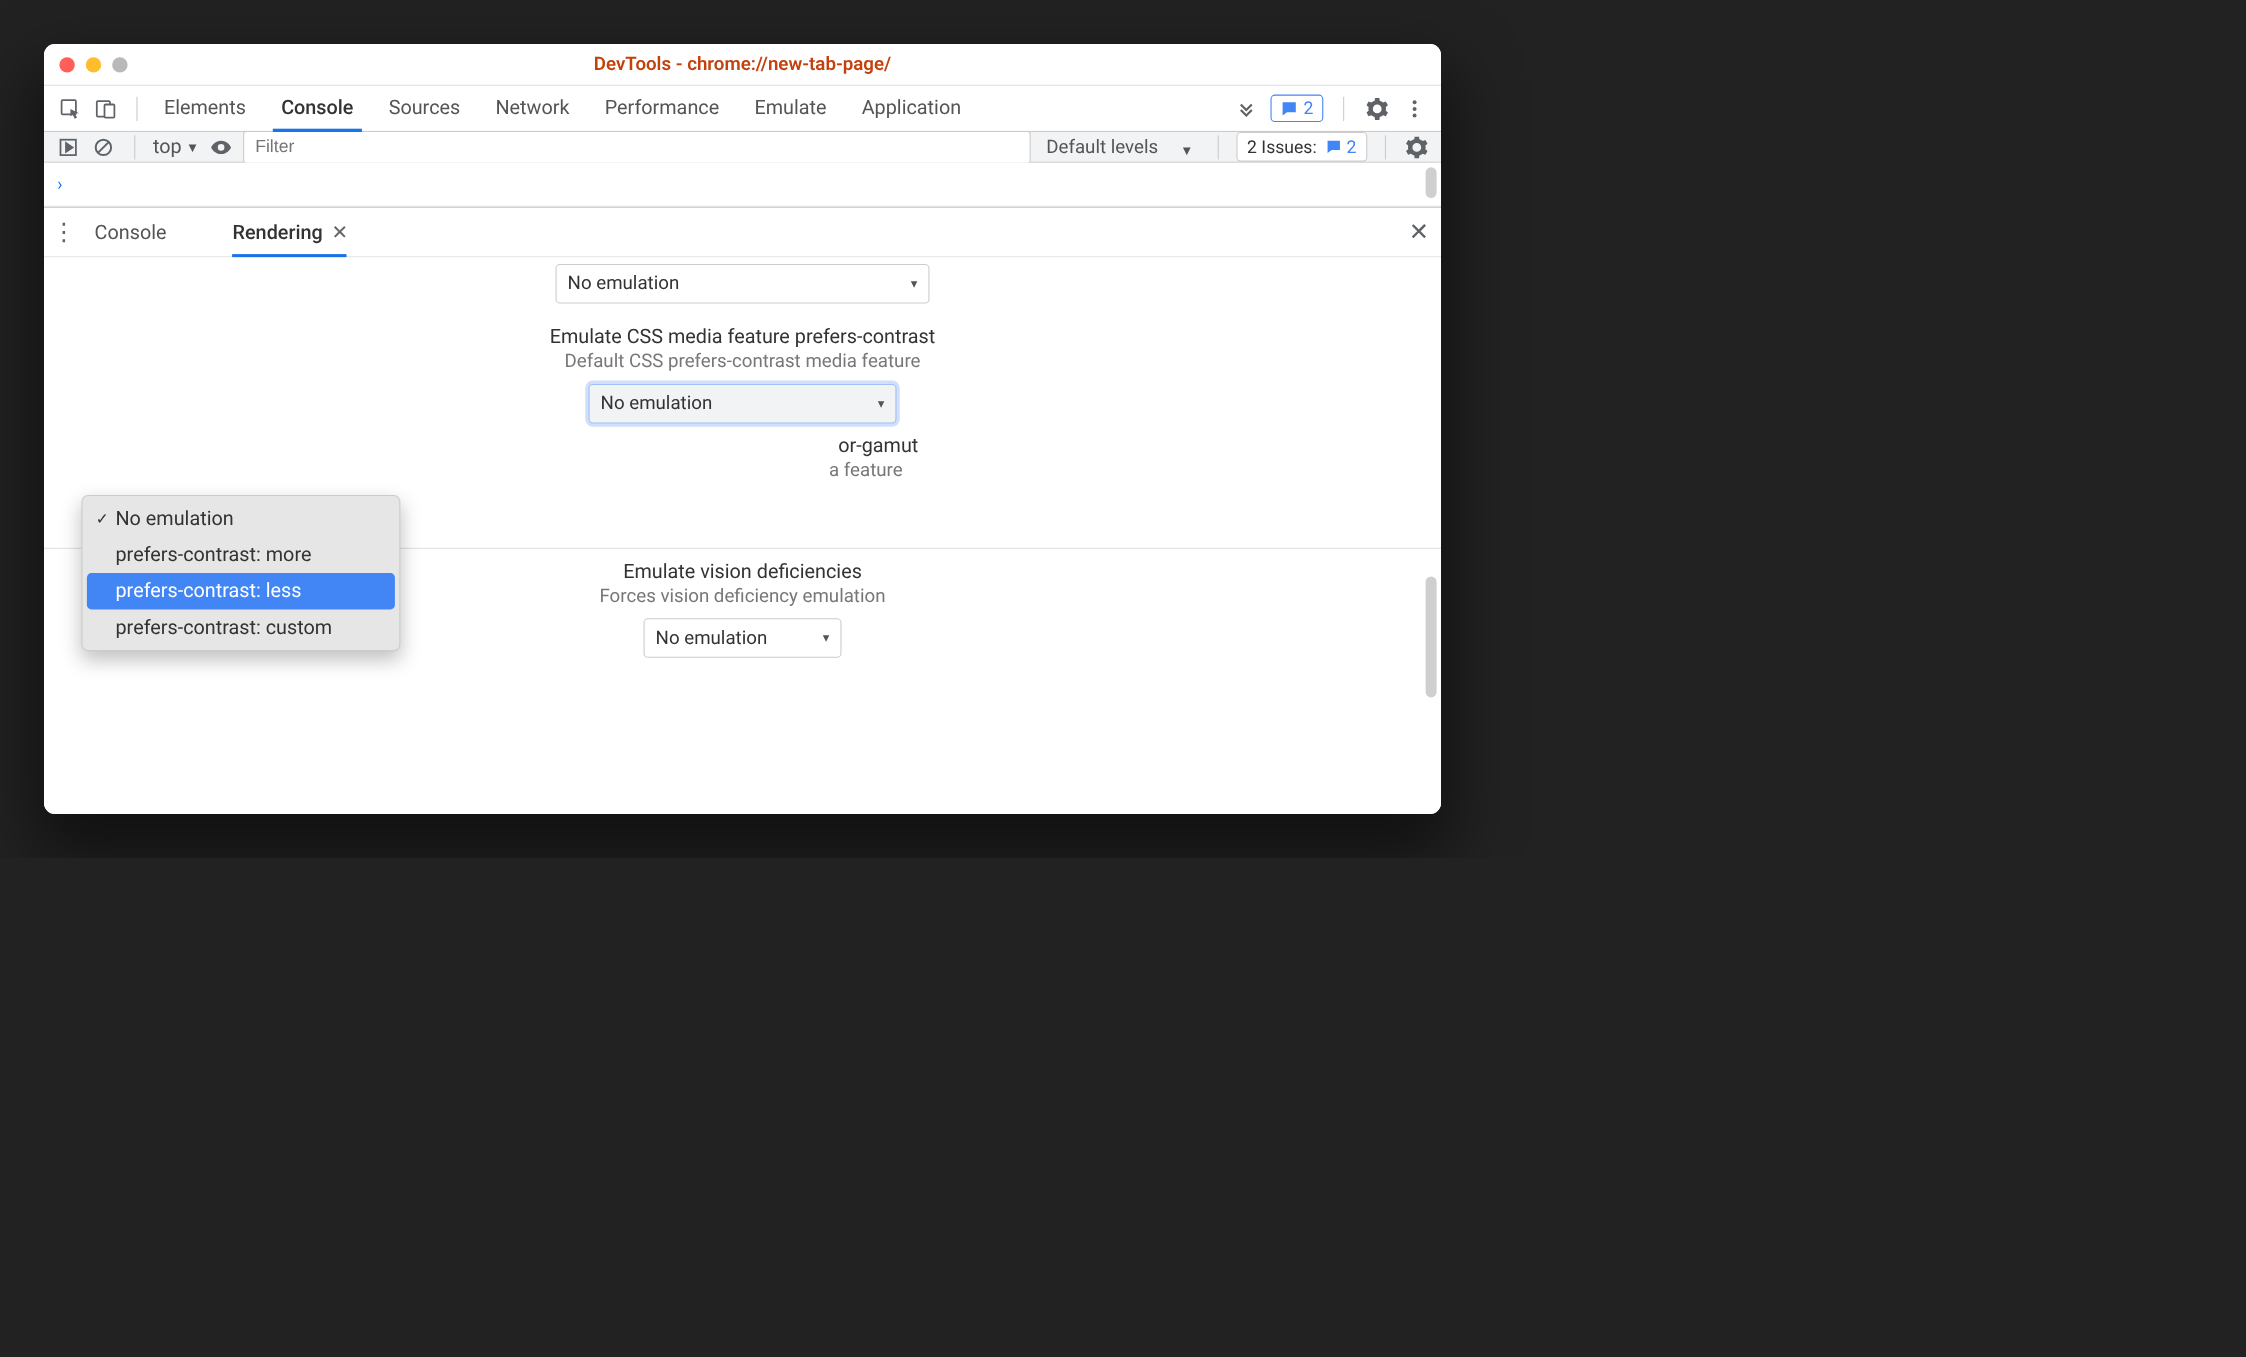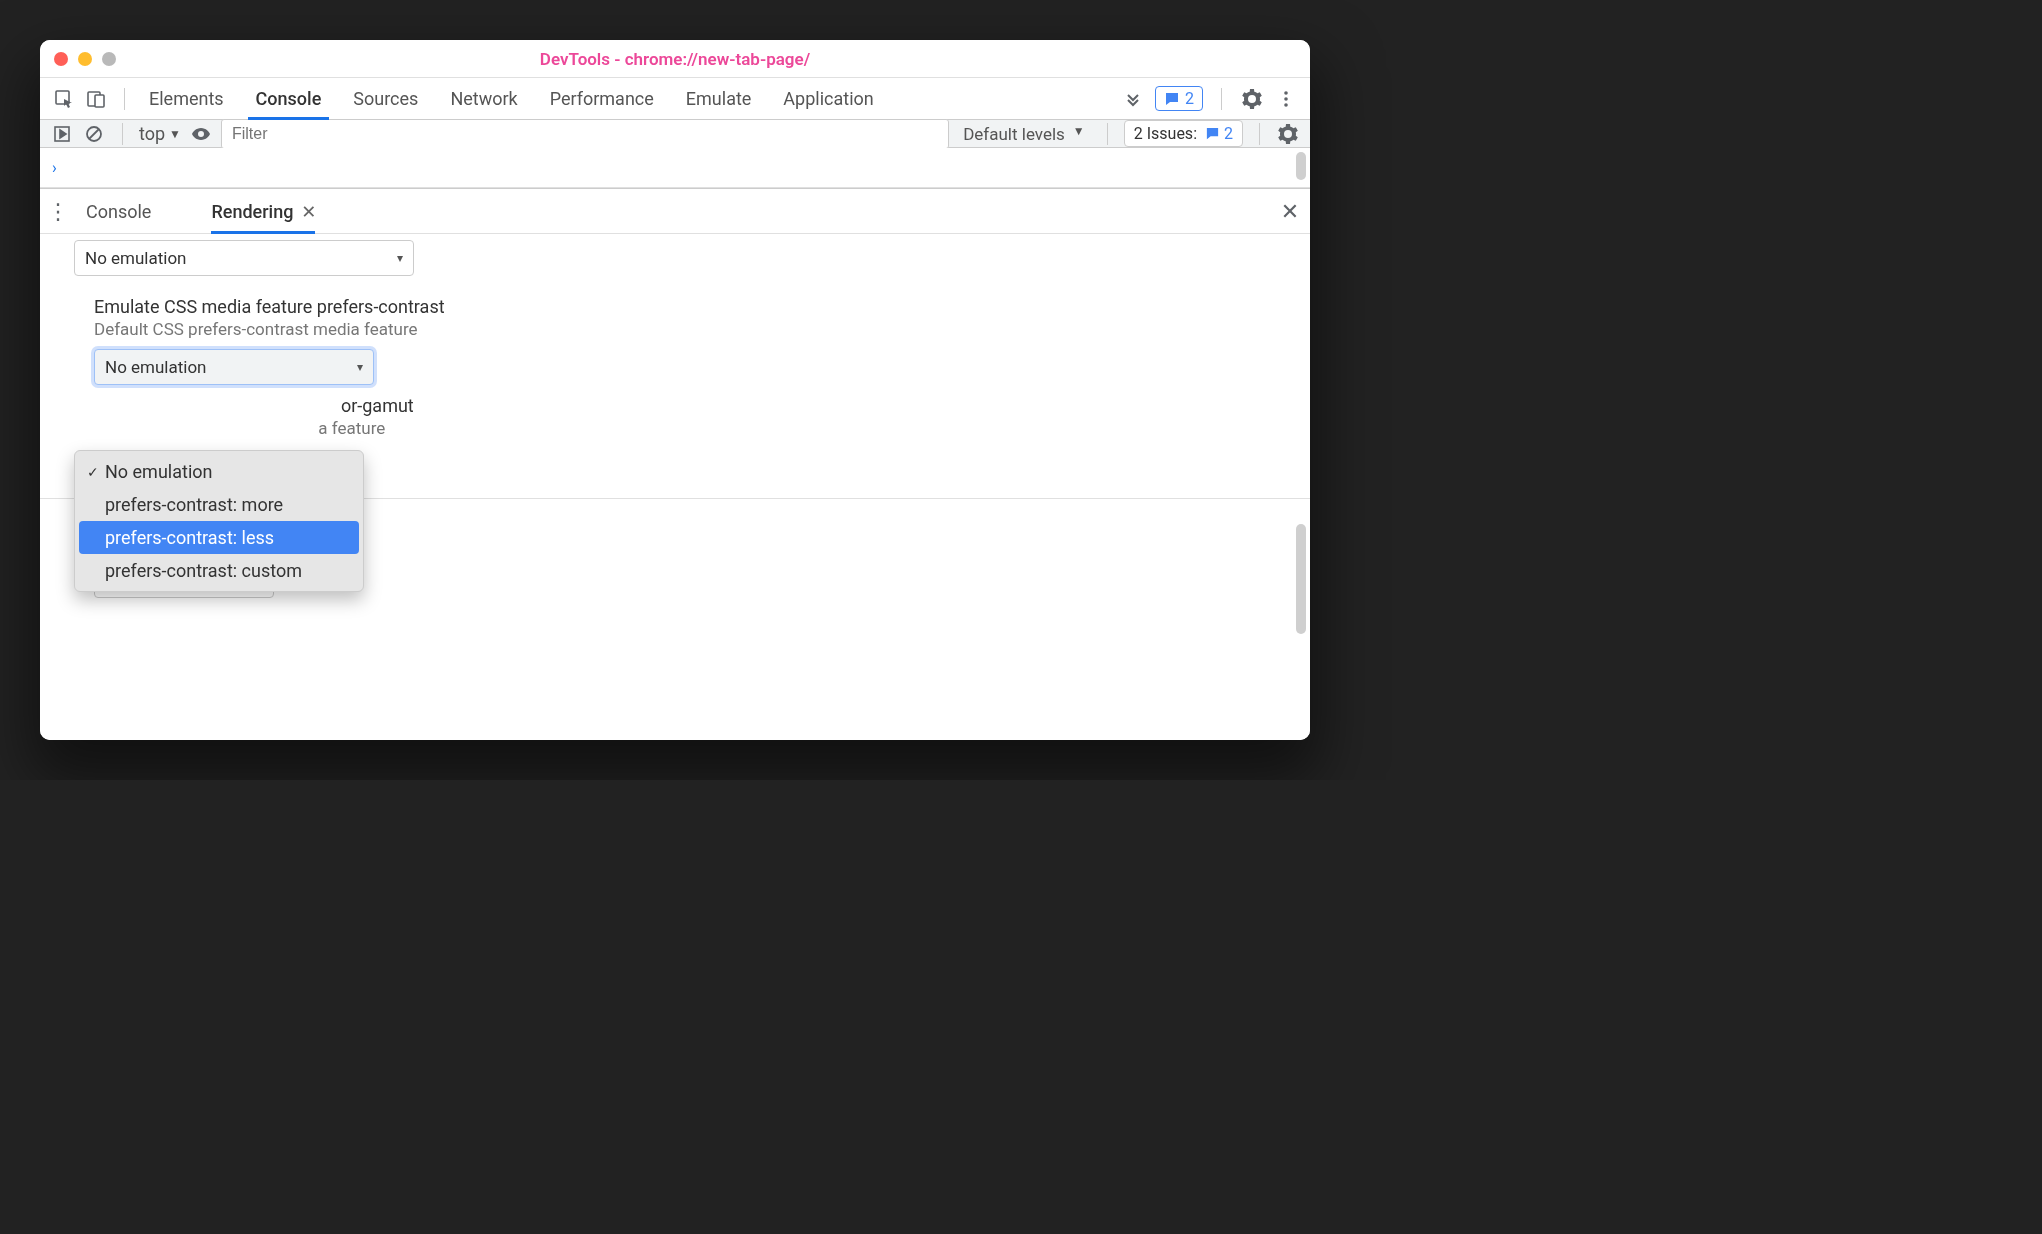--- a/index.html
+++ b/index.html
@@ -51,21 +51,21 @@
   .dot { width: 14px; height: 14px; border-radius: 50%; }
   .dot.red { background: #ff5f57; }
   .dot.yellow { background: #ffbd2e; }
   .dot.grey { background: #b9b9b9; }
   .titlebar-title {
     position: absolute;
     left: 0; right: 0;
     text-align: center;
     font-weight: 600;
     font-size: 17px;
-    color: #ec4899;
+    color: #c2410c;
     pointer-events: none;
   }
   
   .tabs-row {
     height: 42px;
     display: flex;
     align-items: stretch;
     border-bottom: 1px solid var(--border);
     background: #fff;
     padding: 0 6px;
@@ -135,21 +135,21 @@
     flex: 1;
     height: 30px;
     border: 1px solid var(--border);
     border-radius: 3px;
     background: #fff;
     padding: 0 10px;
     font-size: 16px;
     color: var(--text-muted);
   }
   .default-levels {
-    display: inline-flex; align-items: flex-start; gap: 8px;
+    display: inline-flex; align-items: flex-end; gap: 20px;
     color: var(--text-med);
     font-size: 17px;
     padding: 0 6px;
   }
   .issues-pill {
     display: inline-flex; align-items: center; gap: 8px;
     border: 1px solid var(--border);
     border-radius: 4px;
     padding: 3px 9px;
     background: #fff;
@@ -205,20 +205,21 @@
     display: flex; align-items: center; justify-content: center;
     font-size: 22px; color: var(--icon);
   }
   
   .panel {
     flex: 1;
     overflow: hidden;
     background: #fff;
     position: relative;
     padding: 0 0 0 0;
+    text-align: center;
   }
   .section { padding: 10px 54px; }
   .section-title { color: var(--text-dark); font-size: 18px; }
   .section-sub { color: var(--text-muted); font-size: 17px; margin-top: 2px; }
   .select {
     margin-top: 10px;
     height: 36px; min-width: 280px;
     border: 1px solid var(--border);
     border-radius: 4px;
     background: #fff;

